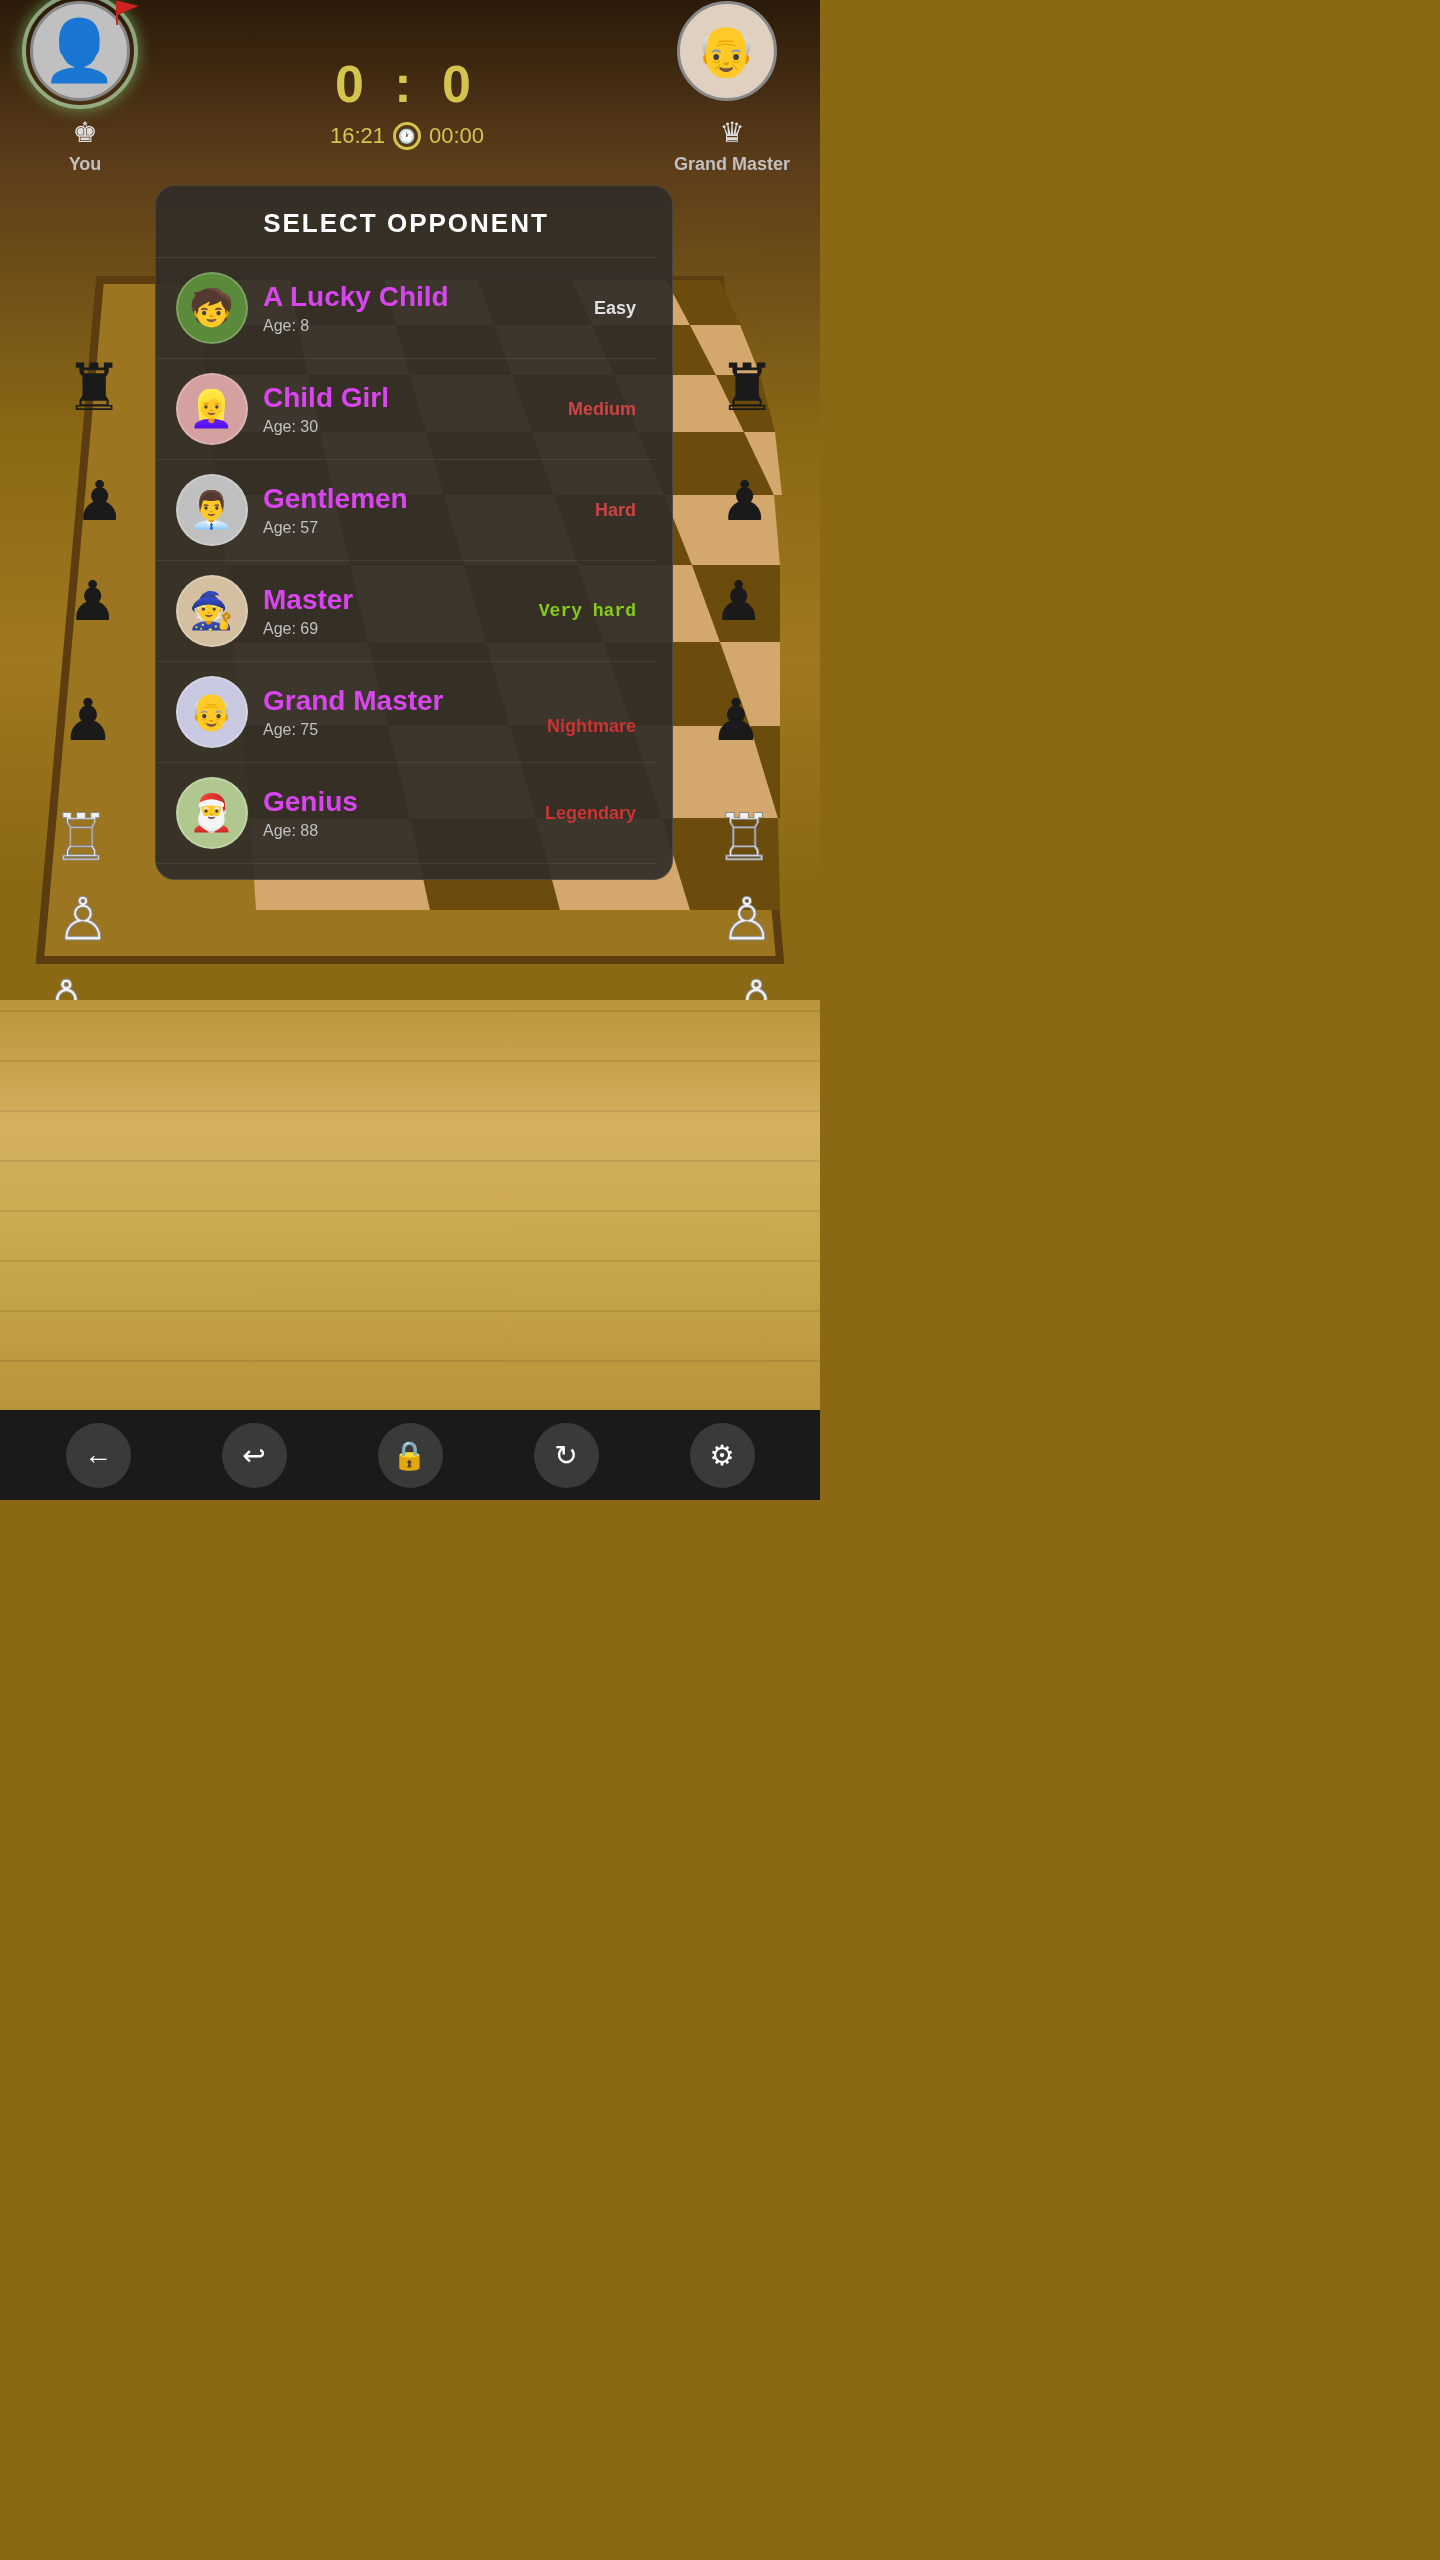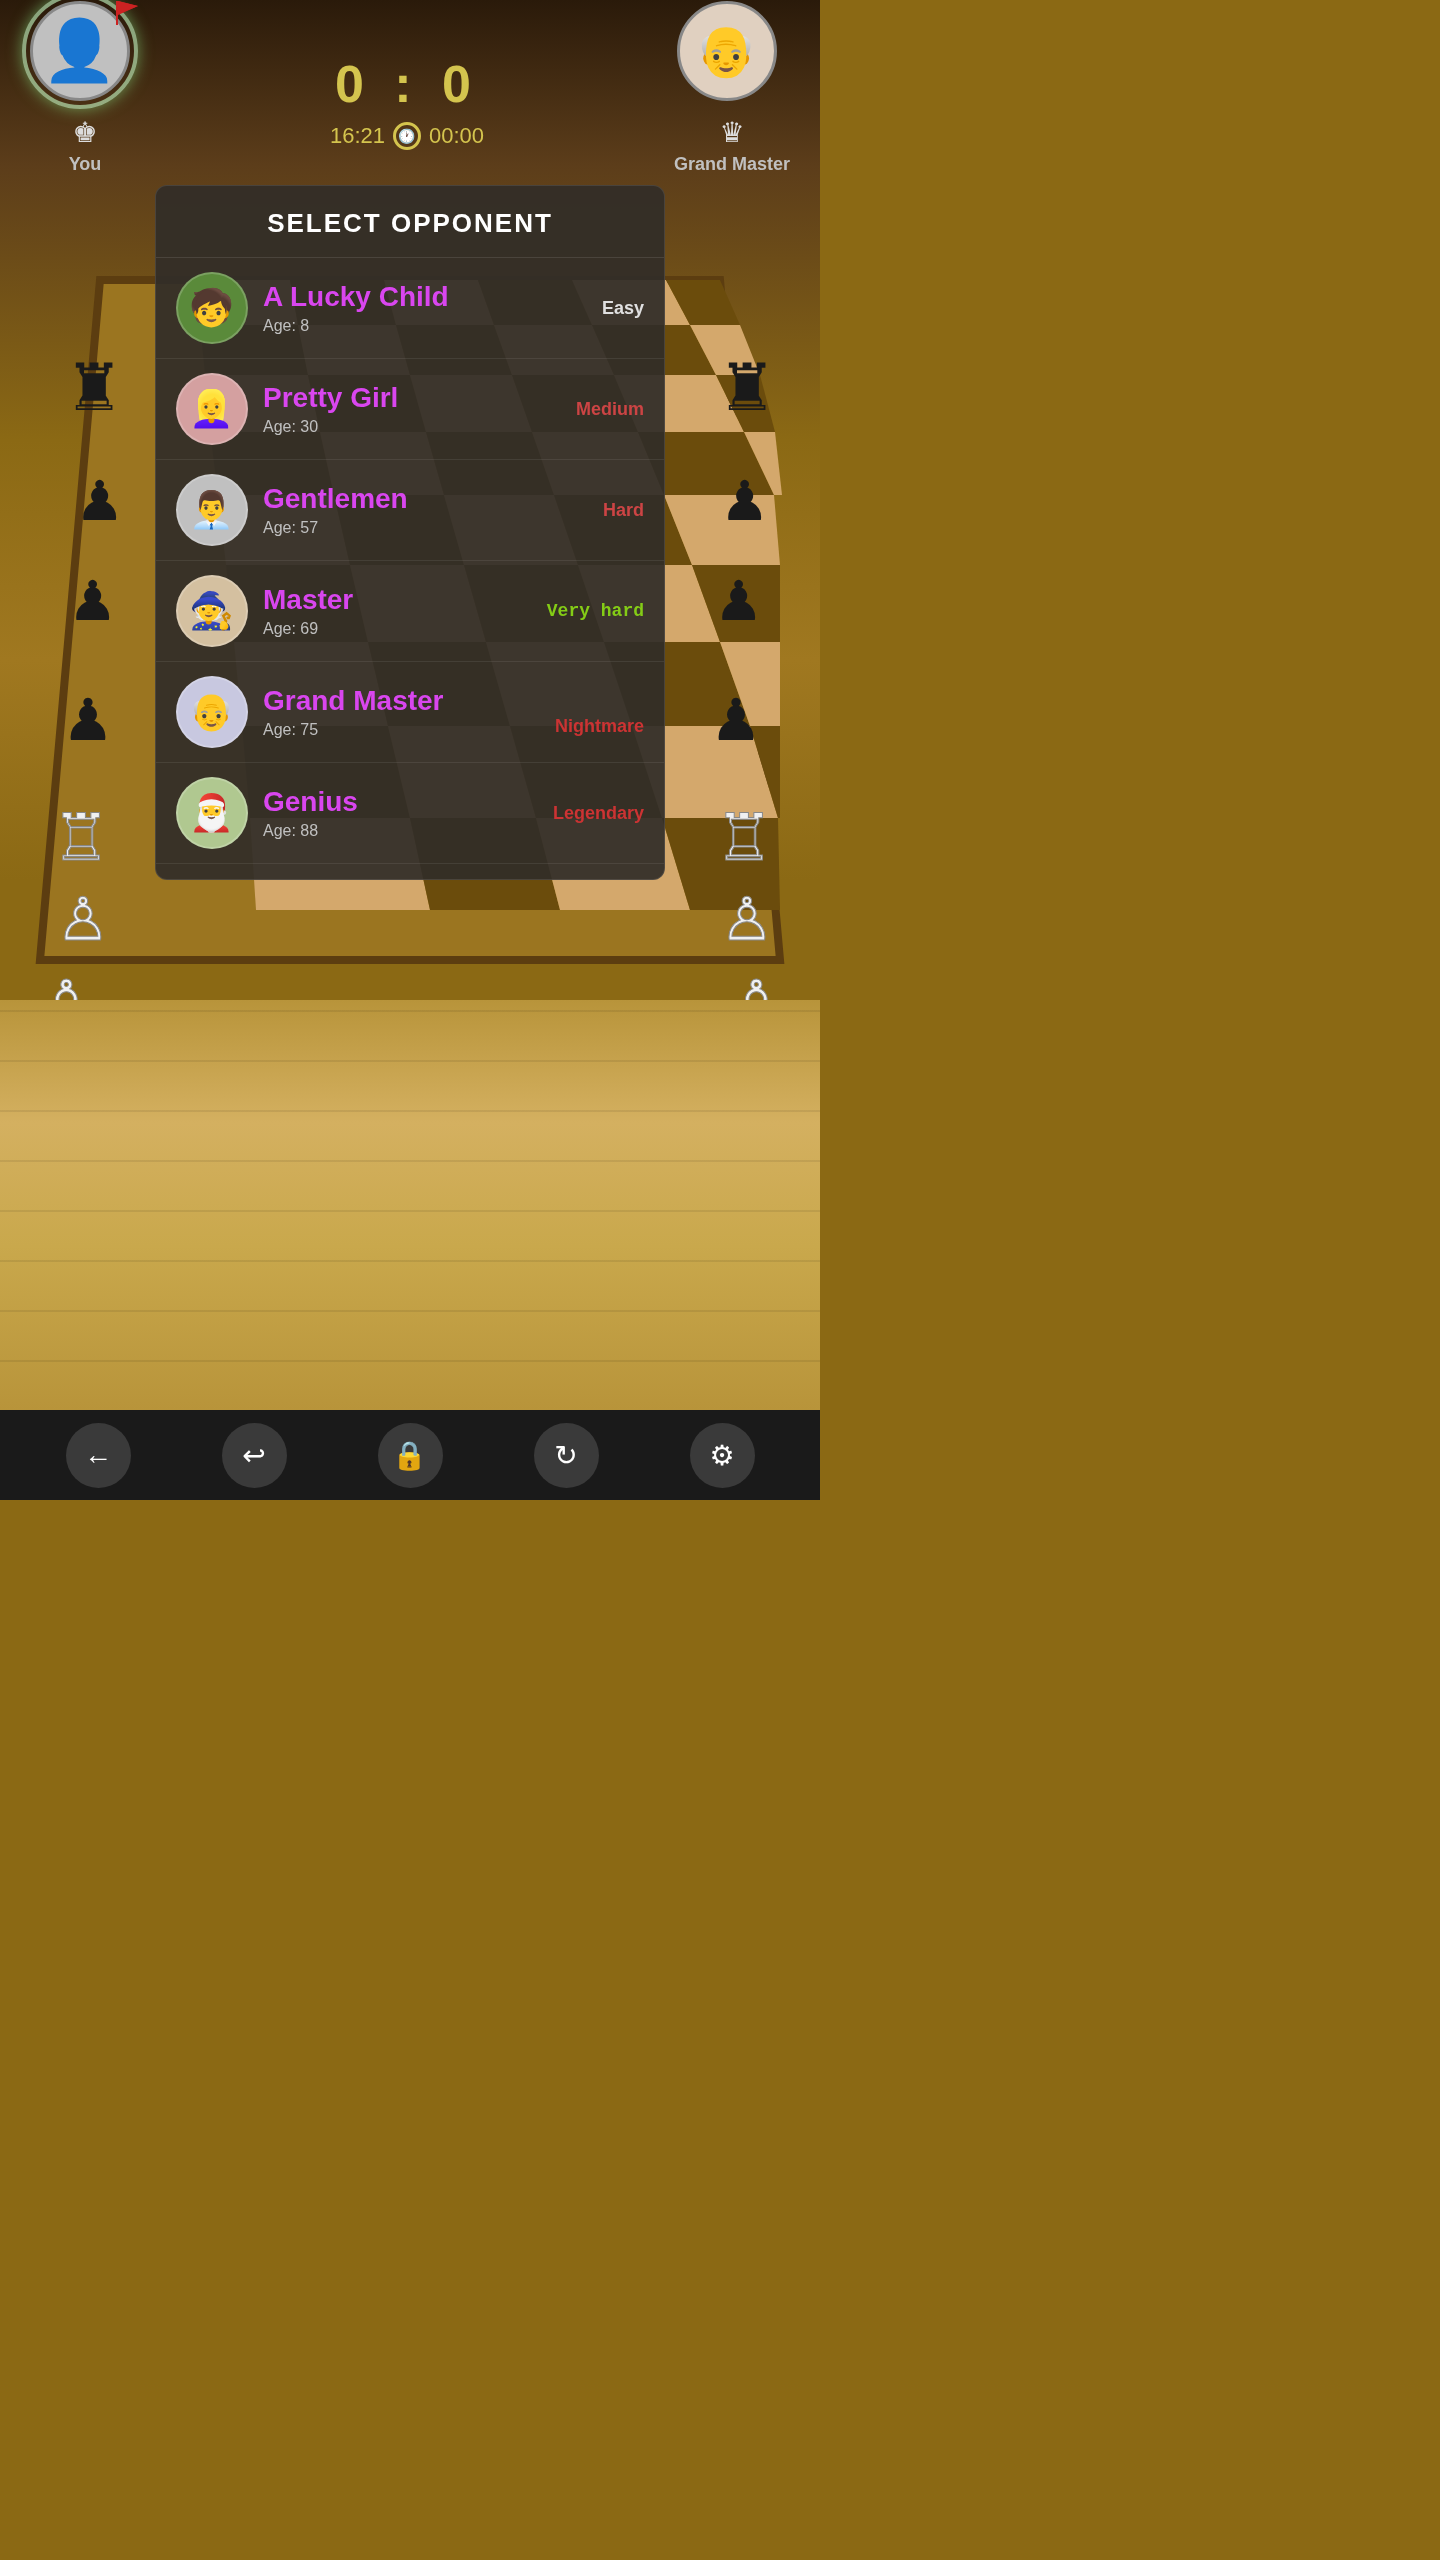--- a/index.html
+++ b/index.html
@@ -137,24 +137,24 @@
       color: #c0c0c0;
       font-size: 18px;
       font-weight: bold;
     }
 
     
     .modal-overlay {
       position: absolute;
       top: 185px;
       left: 155px;
-      right: 155px;
+      right: 147px;
       background: rgba(50, 45, 40, 0.93);
-      border-radius: 12px;
-      padding: 0 0 15px 0;
+      border-radius: 20px;
+      padding: 0 16px 15px 0;
       z-index: 100;
       border: 1px solid rgba(255,255,255,0.1);
     }
 
     .modal-title {
       text-align: center;
       color: #ffffff;
       font-size: 26px;
       font-weight: bold;
       padding: 22px 0 18px;
@@ -434,21 +434,21 @@
         <div class="opponent-item-name">A Lucky Child</div>
         <div class="opponent-item-age">Age: 8</div>
       </div>
       <div class="difficulty-badge diff-easy">Easy</div>
     </li>
       <li class="opponent-item">
       <div class="opponent-item-avatar" style="background:#d4a0a0;">
         👱‍♀️
       </div>
       <div class="opponent-item-info">
-        <div class="opponent-item-name">Pretty Girl</div>
+        <div class="opponent-item-name">Child Girl</div>
         <div class="opponent-item-age">Age: 30</div>
       </div>
       <div class="difficulty-badge diff-medium">Medium</div>
     </li>
       <li class="opponent-item">
       <div class="opponent-item-avatar" style="background:#c0c0c0;">
         👨‍💼
       </div>
       <div class="opponent-item-info">
         <div class="opponent-item-name">Gentlemen</div>

